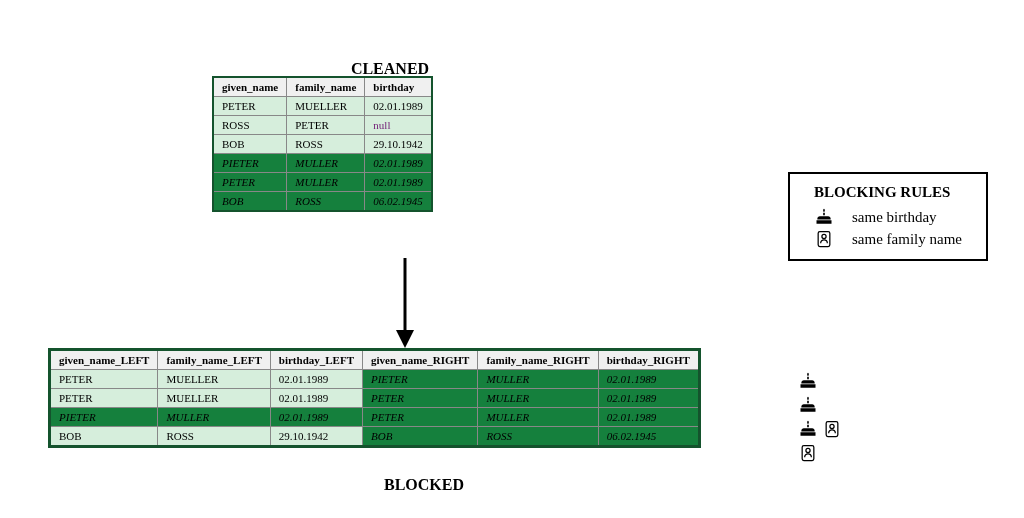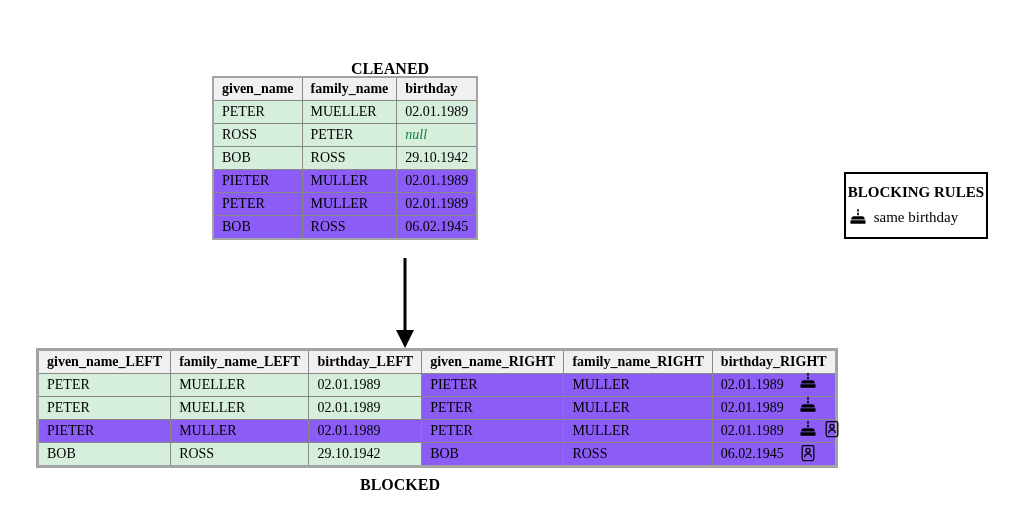--- a/index.html
+++ b/index.html
@@ -13,51 +13,51 @@
     color: #000;
     position: relative;
   }
   .title {
     font-weight: bold;
     font-size: 16px;
     text-align: center;
   }
   table {
     border-collapse: collapse;
-    border: 2px solid #a3a3a3;
-    font-size: 14px;
+    border: 2px solid #14532d;
+    font-size: 11px;
   }
   th, td {
     border: 1px solid #888;
     padding: 3px 8px;
     text-align: left;
     font-weight: normal;
   }
   th {
     background: #f0f0f0;
     font-weight: bold;
   }
   .green { background: #d6eedc; }
-  .orange { background: #8b5cf6; }
-  .null { font-style: italic; color: #15803d; }
+  .orange { background: #15803d; font-style: italic; }
+  .null { color: #701a75; }
   .rules-box {
     position: absolute;
     right: 36px;
     top: 172px;
     border: 2px solid #000;
-    padding: 10px 2px;
+    padding: 10px 24px;
     background: #fff;
     font-family: Georgia, serif;
   }
   .rules-title { font-weight: bold; font-size: 15px; margin-bottom: 6px; }
-  .rule-item { font-size: 15px; display:flex; align-items:center; gap:6px; margin-top:2px;}
+  .rule-item { font-size: 15px; display:flex; align-items:center; gap:18px; margin-top:2px;}
   .icon { display:inline-block; vertical-align:middle; }
   .cleaned-wrap { position:absolute; left: 212px; top: 52px; }
   .arrow-wrap { position:absolute; left: 390px; top: 258px; }
-  .blocked-wrap { position:absolute; left: 36px; top: 348px; }
+  .blocked-wrap { position:absolute; left: 48px; top: 348px; }
   .row-icons { position:absolute; left: 798px; top:370px; display:flex; flex-direction:column; gap:2px;}
   .row-icon-line { display:flex; gap:4px; align-items:center; height:22px;}
 </style>
 </head>
 <body>
 
 <div class="title" style="position:absolute; left:212px; top:60px; width:356px;">CLEANED</div>
 
 <div class="cleaned-wrap" style="top:76px;">
 <table>
@@ -152,21 +152,21 @@
           <td class="green">ROSS</td>
           <td class="green">29.10.1942</td>
           <td class="orange">BOB</td>
           <td class="orange">ROSS</td>
           <td class="orange">06.02.1945</td>
         </tr>
       </tbody>
 </table>
 </div>
 
-<div class="title" style="position:absolute; left:20px; top:476px; width:760px;">BLOCKED</div>
+<div class="title" style="position:absolute; left:44px; top:476px; width:760px;">BLOCKED</div>
 
 <div class="row-icons" id="row-icons">
     <div class="row-icon-line">
       <svg class="icon" width="20" height="20" viewBox="0 0 24 24">
         <path fill="#000" d="M12 2c.6 0 1 .9 1 2s-.4 2-1 2-1-.9-1-2 .4-2 1-2zm-1 5h2v3h-2zm-7 7c0-1.7 1.3-3 3-3h10c1.7 0 3 1.3 3 3v1H4zm-1 2h18v4H3z"></path>
       </svg>
     </div>
     <div class="row-icon-line">
       <svg class="icon" width="20" height="20" viewBox="0 0 24 24">
         <path fill="#000" d="M12 2c.6 0 1 .9 1 2s-.4 2-1 2-1-.9-1-2 .4-2 1-2zm-1 5h2v3h-2zm-7 7c0-1.7 1.3-3 3-3h10c1.7 0 3 1.3 3 3v1H4zm-1 2h18v4H3z"></path>
@@ -193,14 +193,22 @@
 
 <div class="rules-box">
   <div class="rules-title">BLOCKING RULES</div>
   <div id="rules-items">
       <div class="rule-item">
         <svg class="icon" width="20" height="20" viewBox="0 0 24 24">
           <path fill="#000" d="M12 2c.6 0 1 .9 1 2s-.4 2-1 2-1-.9-1-2 .4-2 1-2zm-1 5h2v3h-2zm-7 7c0-1.7 1.3-3 3-3h10c1.7 0 3 1.3 3 3v1H4zm-1 2h18v4H3z"></path>
         </svg>
         <span>same birthday</span>
       </div>
+      <div class="rule-item">
+        <svg class="icon" width="20" height="20" viewBox="0 0 24 24">
+          <rect x="5" y="3" width="14" height="18" rx="2" fill="none" stroke="#000" stroke-width="1.5"></rect>
+          <circle cx="12" cy="9" r="2.5" fill="none" stroke="#000" stroke-width="1.5"></circle>
+          <path d="M8 17c0-2.2 1.8-4 4-4s4 1.8 4 4" fill="none" stroke="#000" stroke-width="1.5"></path>
+        </svg>
+        <span>same family name</span>
+      </div>
     </div>
 </div>
 
 </body></html>

